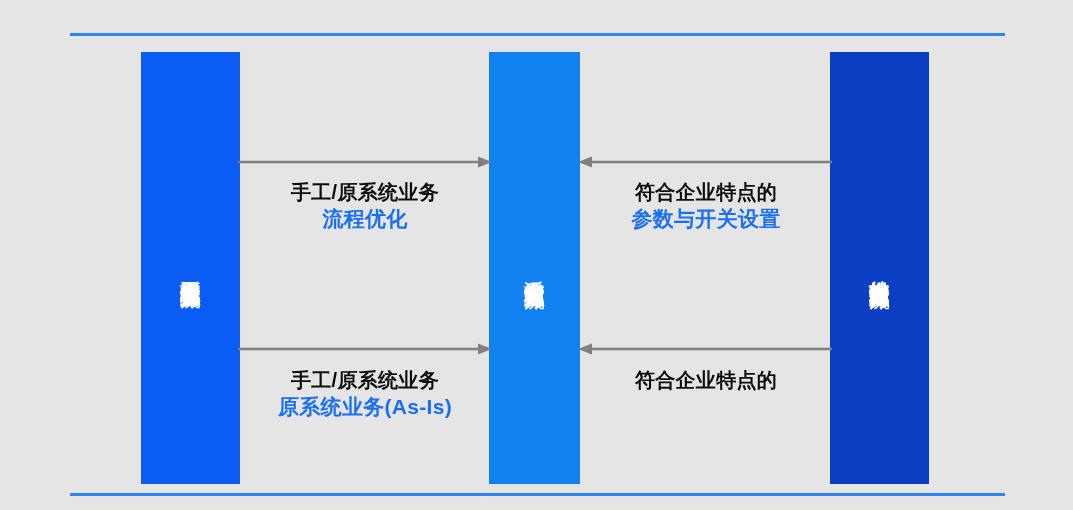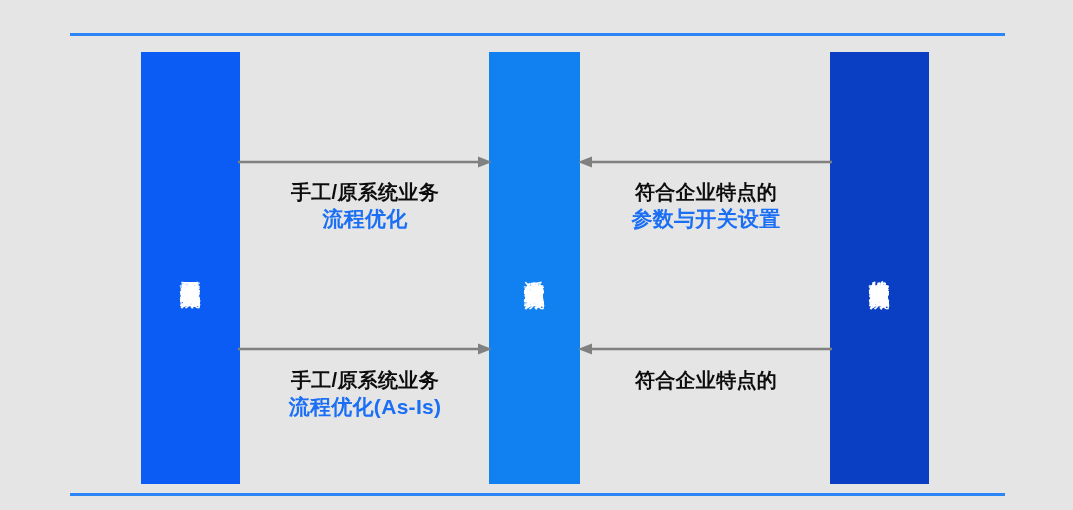--- a/index.html
+++ b/index.html
@@ -147,21 +147,21 @@
     </svg>
   </div>
 
   <div class="label label-tl">
     <span class="line1">手工/原系统业务</span>
     <span class="line2">流程优化</span>
   </div>
 
   <div class="label label-bl">
     <span class="line1">手工/原系统业务</span>
-    <span class="line2">流程优化(As-Is)</span>
+    <span class="line2">原系统业务(As-Is)</span>
   </div>
 
   <div class="label label-tr">
     <span class="line1">符合企业特点的</span>
     <span class="line2">参数与开关设置</span>
   </div>
 
   <div class="label label-br">
     <span class="line1">符合企业特点的</span>
   </div>

